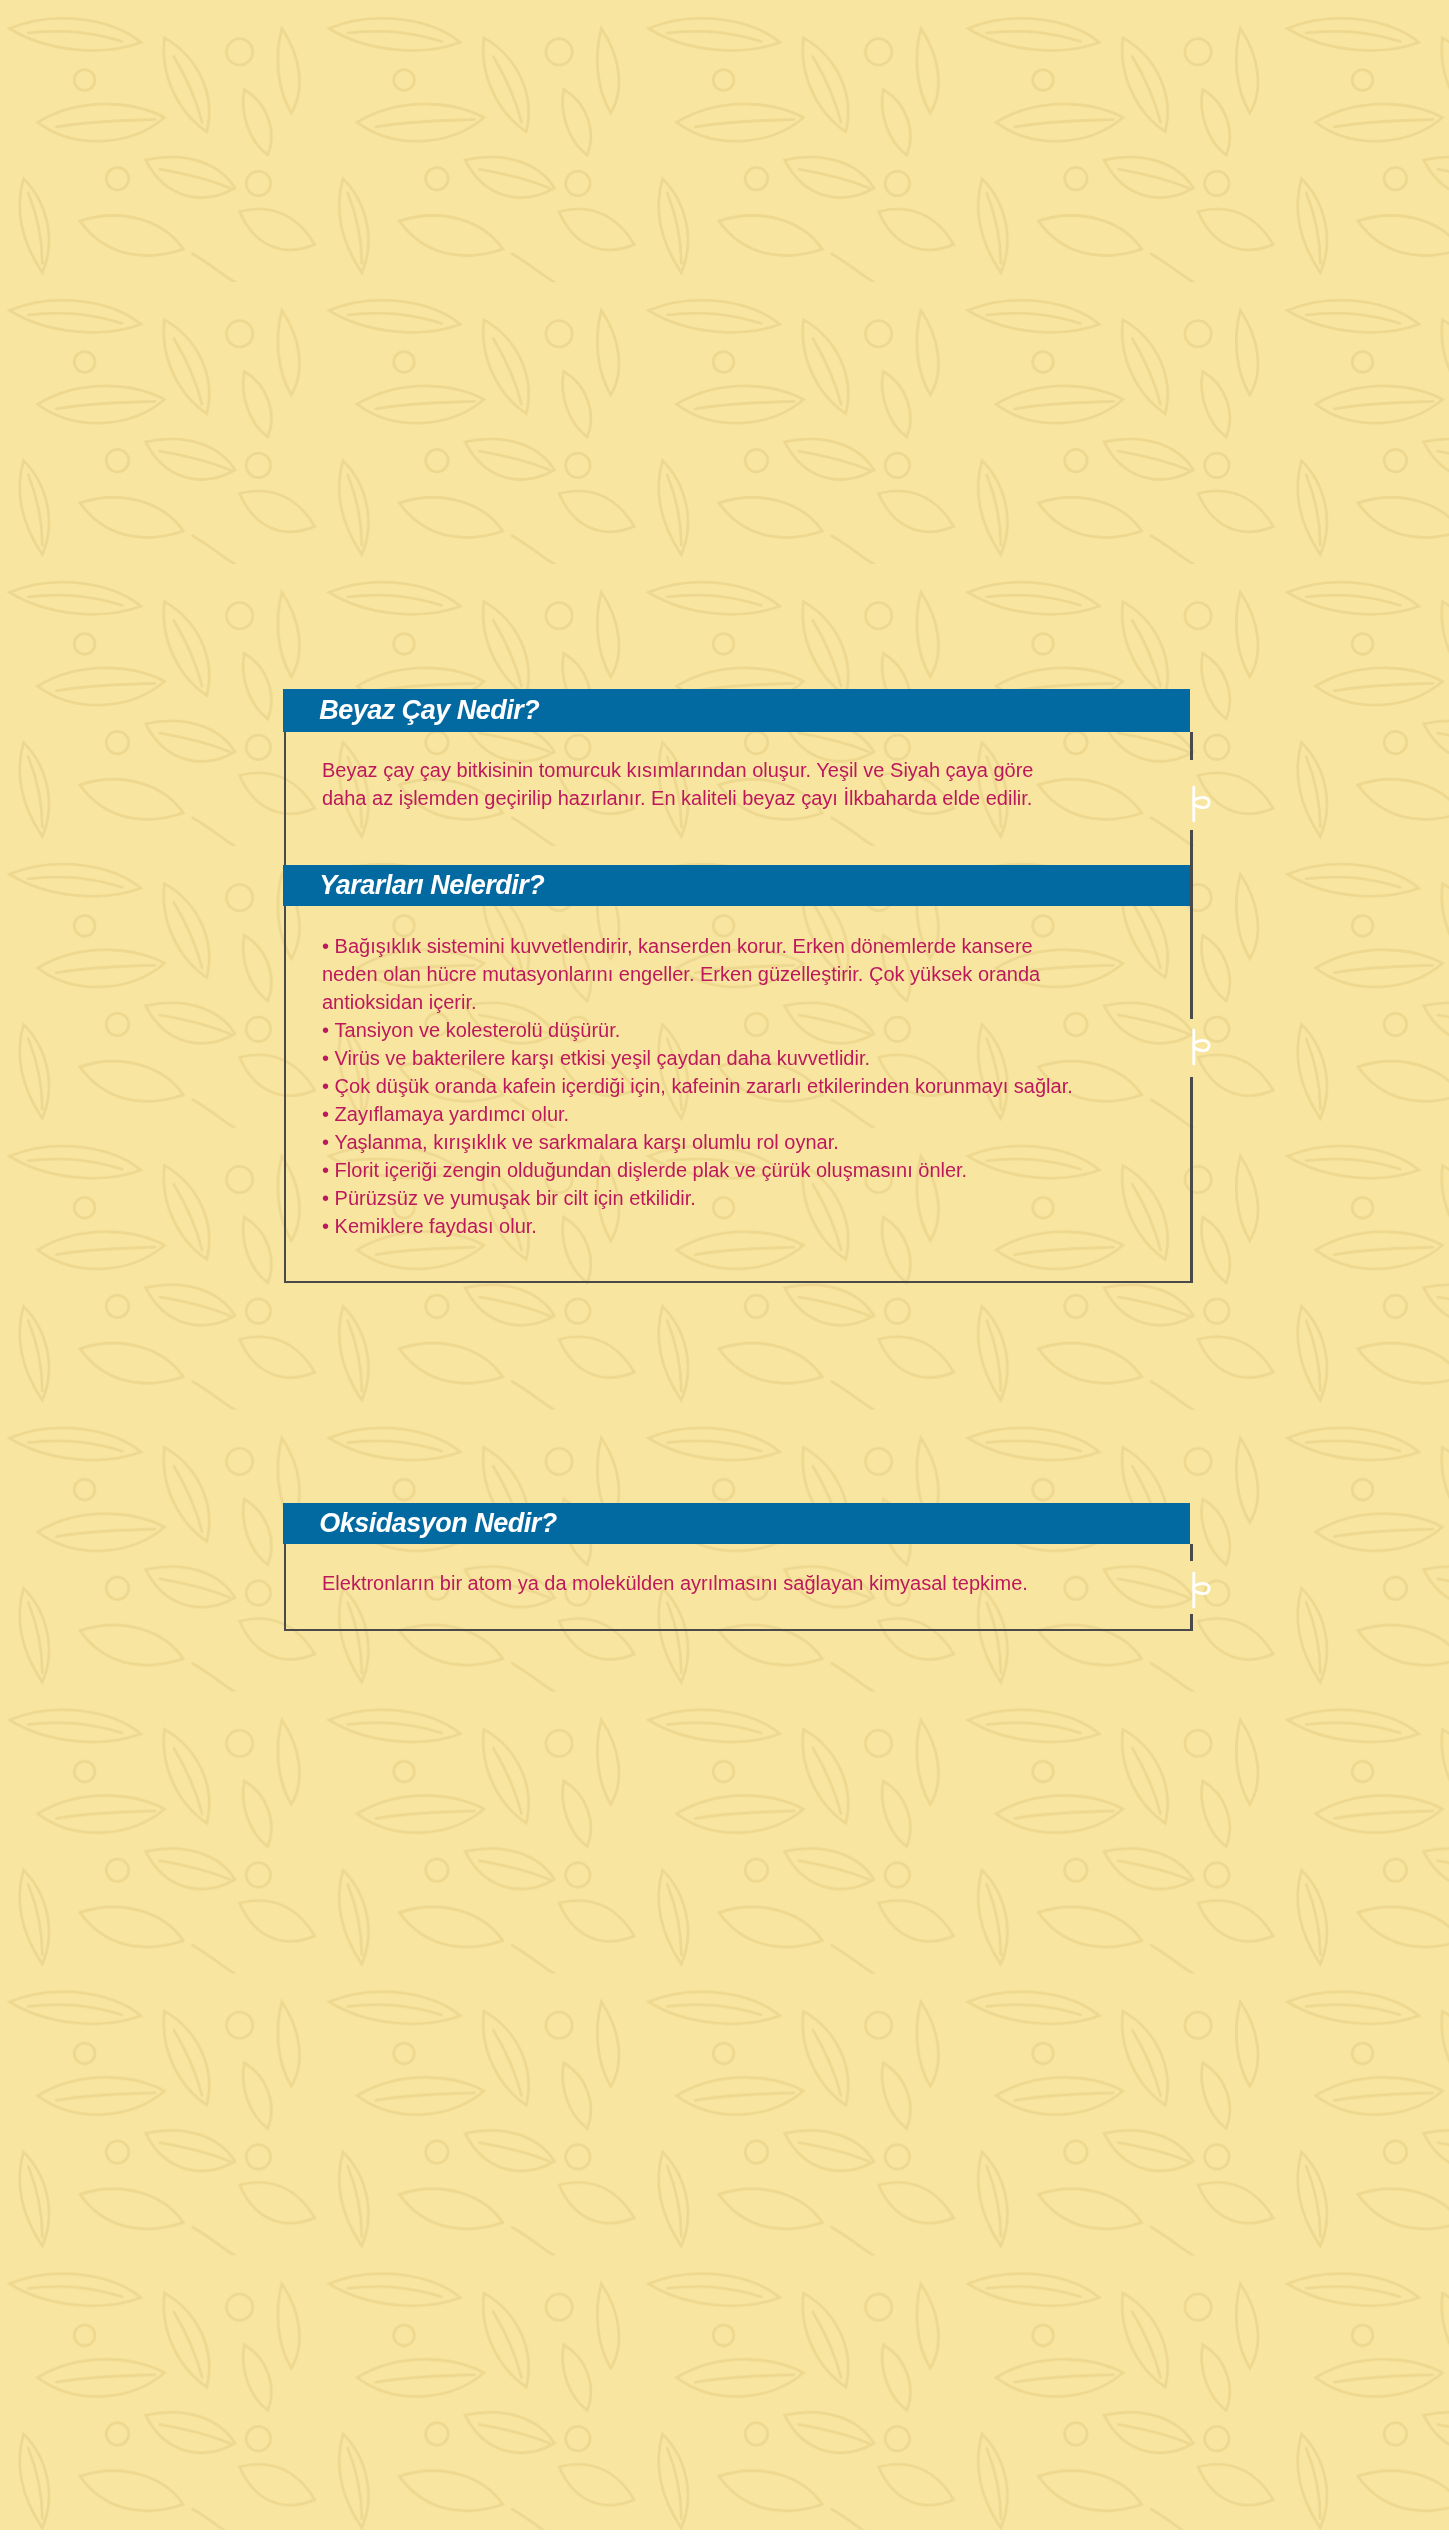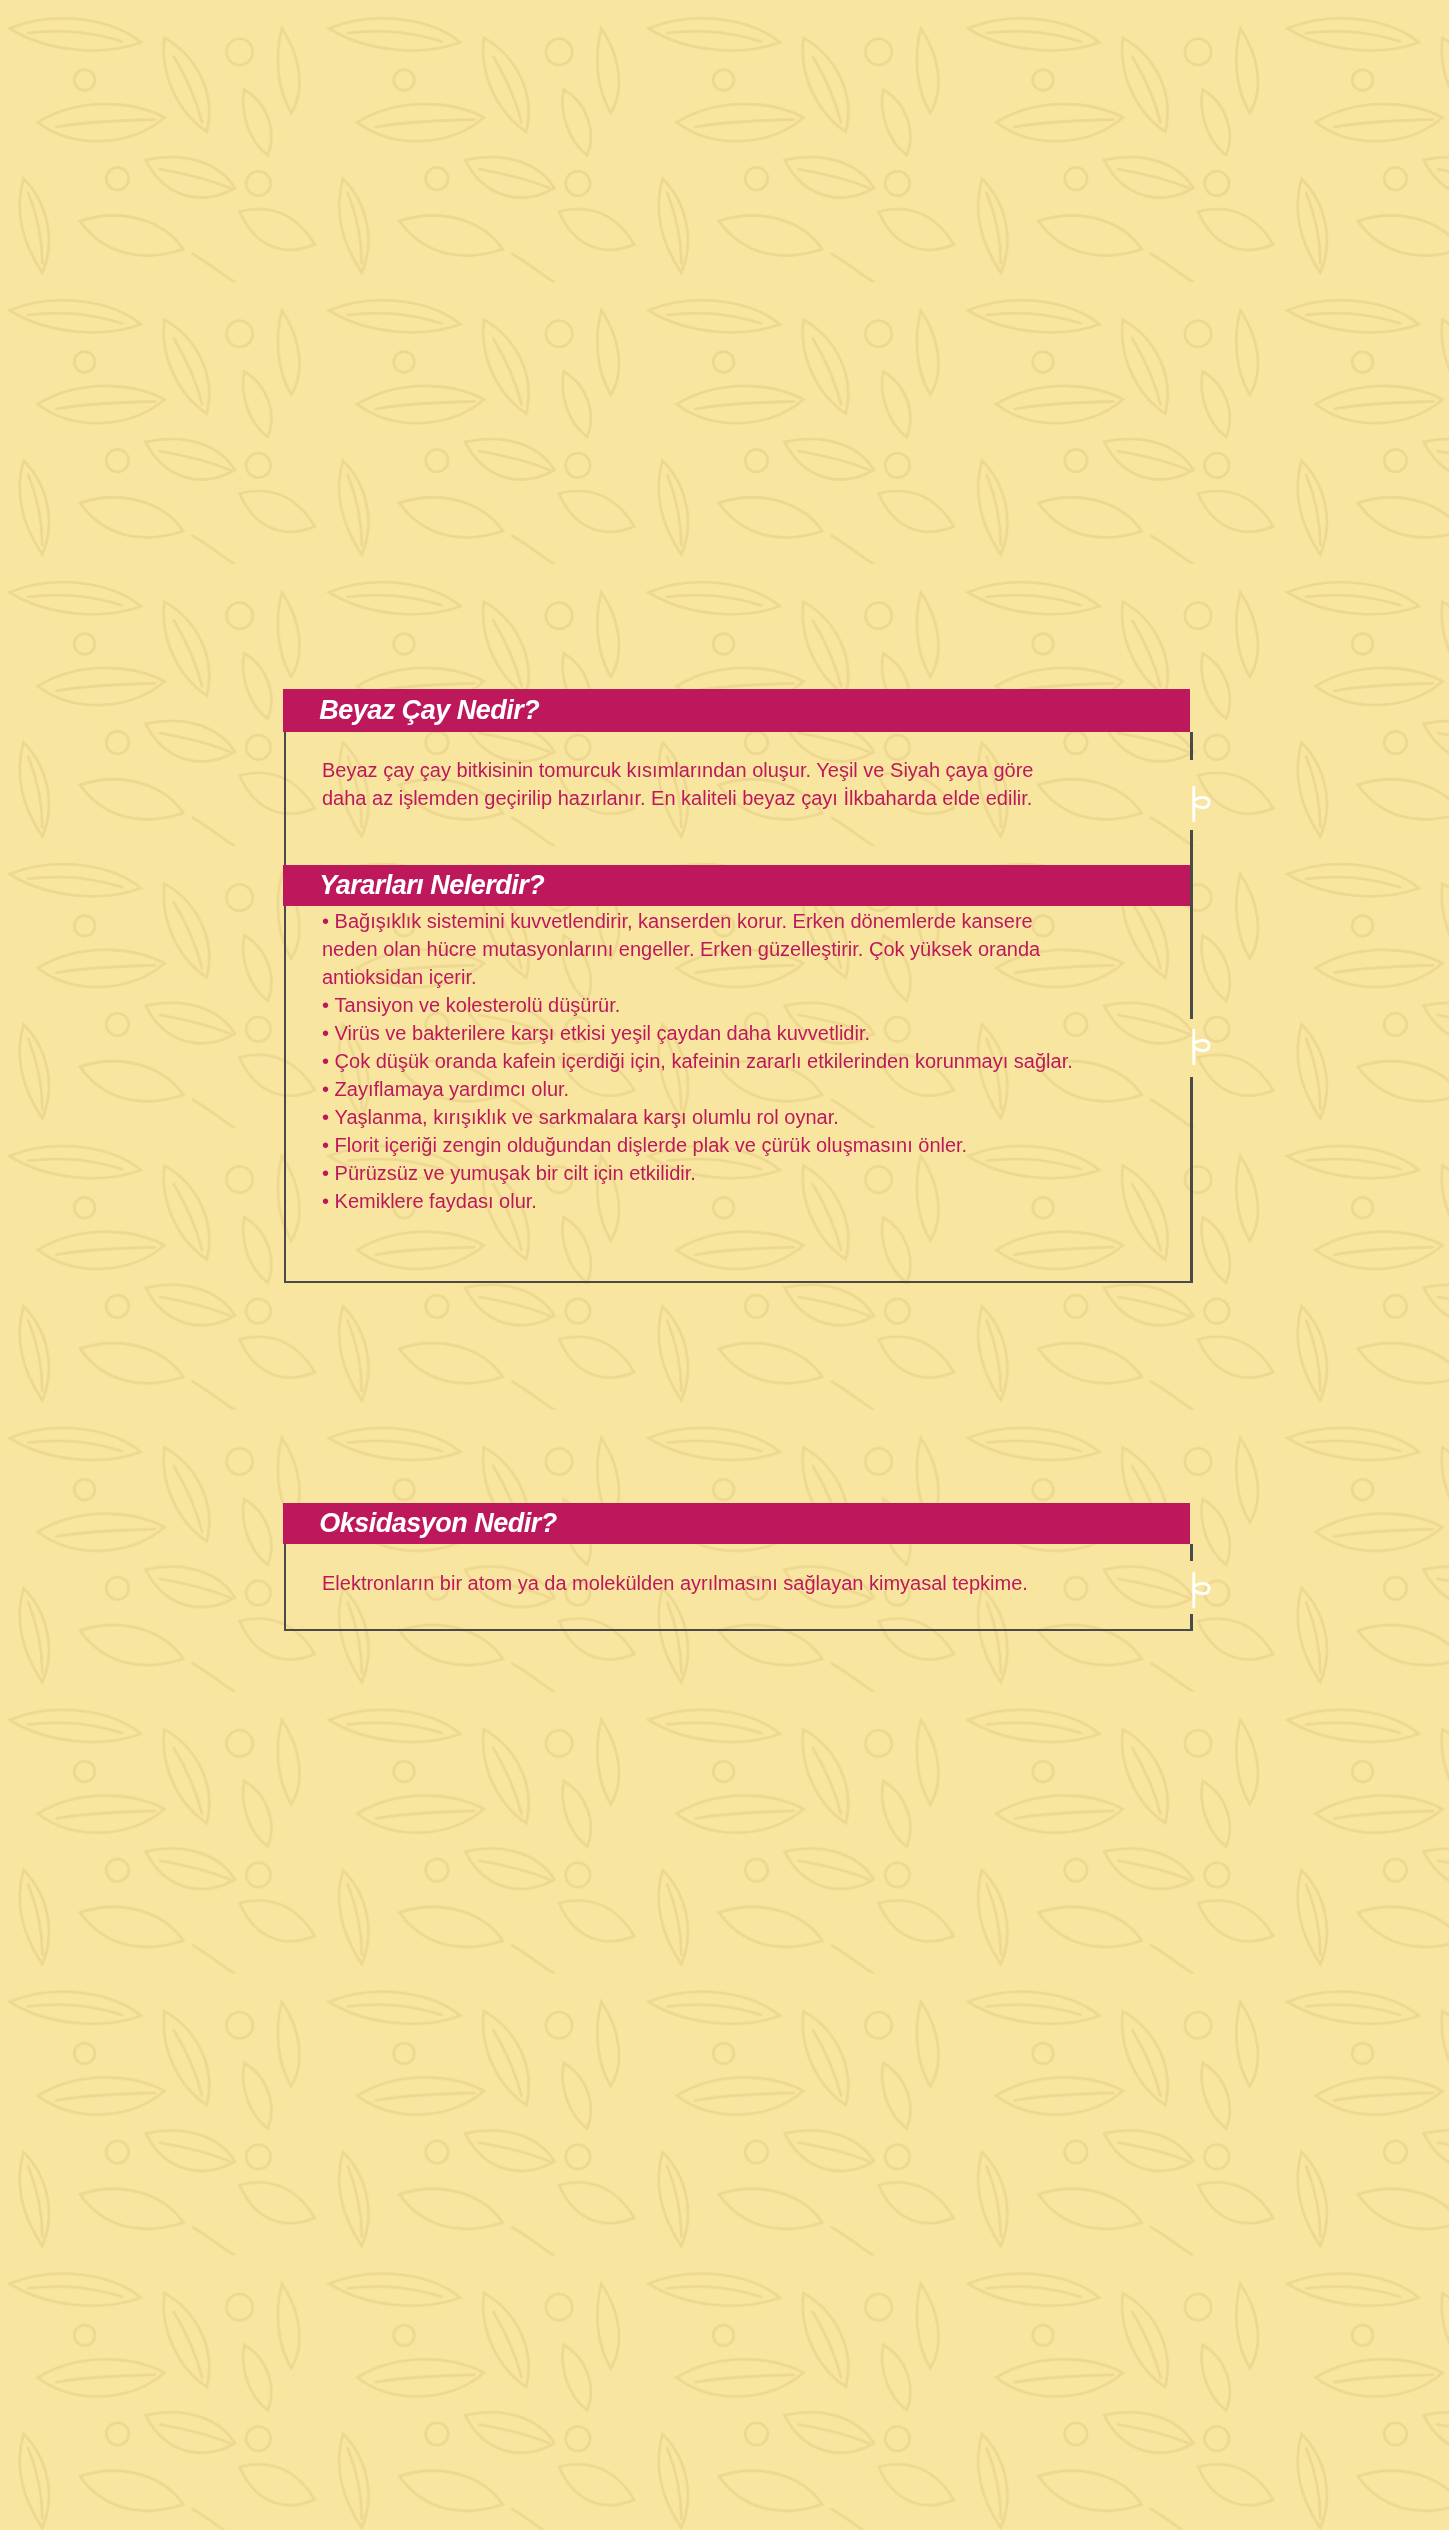--- a/index.html
+++ b/index.html
@@ -23,21 +23,21 @@
 
   .info-box {
     position: absolute;
     left: 284px;
     width: 906px;
     box-sizing: border-box;
     border-left: 2.8px solid #4a4a4a;
     border-bottom: 2.8px solid #4a4a4a;
   }
   .box-header {
-    background: #be185d;
+    background: #0369a1;
     color: #ffffff;
     font-style: italic;
     font-weight: bold;
     font-size: 27px;
     letter-spacing: -0.5px;
     padding-left: 36px;
     box-sizing: border-box;
     display: flex;
     align-items: center;
     margin-left: -2.8px;
@@ -114,21 +114,21 @@
     <path d="M4,2 L4,38" stroke="#ffffff" stroke-width="3" fill="none" stroke-linecap="round"></path>
     <path d="M4,16 C14,10 22,14 20,20 C18,26 8,24 4,20" stroke="#ffffff" stroke-width="3" fill="none" stroke-linecap="round"></path>
   </svg>
   <div class="right-border" style="top:141px;height:41px;"></div>
 </div>
 
 <div class="info-box" style="top:865px;height:418px;">
   <div class="box-header" style="height:41px;">
     <span>Yararları Nelerdir?</span>
   </div>
-  <div class="box-body" style="padding-top:1px;">
+  <div class="box-body" style="padding-top:26px;">
     <ul class="benefits">
       <li>
         <span class="bullet">•</span><span>Bağışıklık sistemini kuvvetlendirir, kanserden korur. Erken dönemlerde kansere</span><br>
         <span>neden olan hücre mutasyonlarını engeller. Erken güzelleştirir. Çok yüksek oranda</span><br>
         <span>antioksidan içerir.</span>
       </li>
       <li><span class="bullet">•</span><span>Tansiyon ve kolesterolü düşürür.</span></li>
       <li><span class="bullet">•</span><span>Virüs ve bakterilere karşı etkisi yeşil çaydan daha kuvvetlidir.</span></li>
       <li><span class="bullet">•</span><span>Çok düşük oranda kafein içerdiği için, kafeinin zararlı etkilerinden korunmayı sağlar.</span></li>
       <li><span class="bullet">•</span><span>Zayıflamaya yardımcı olur.</span></li>

